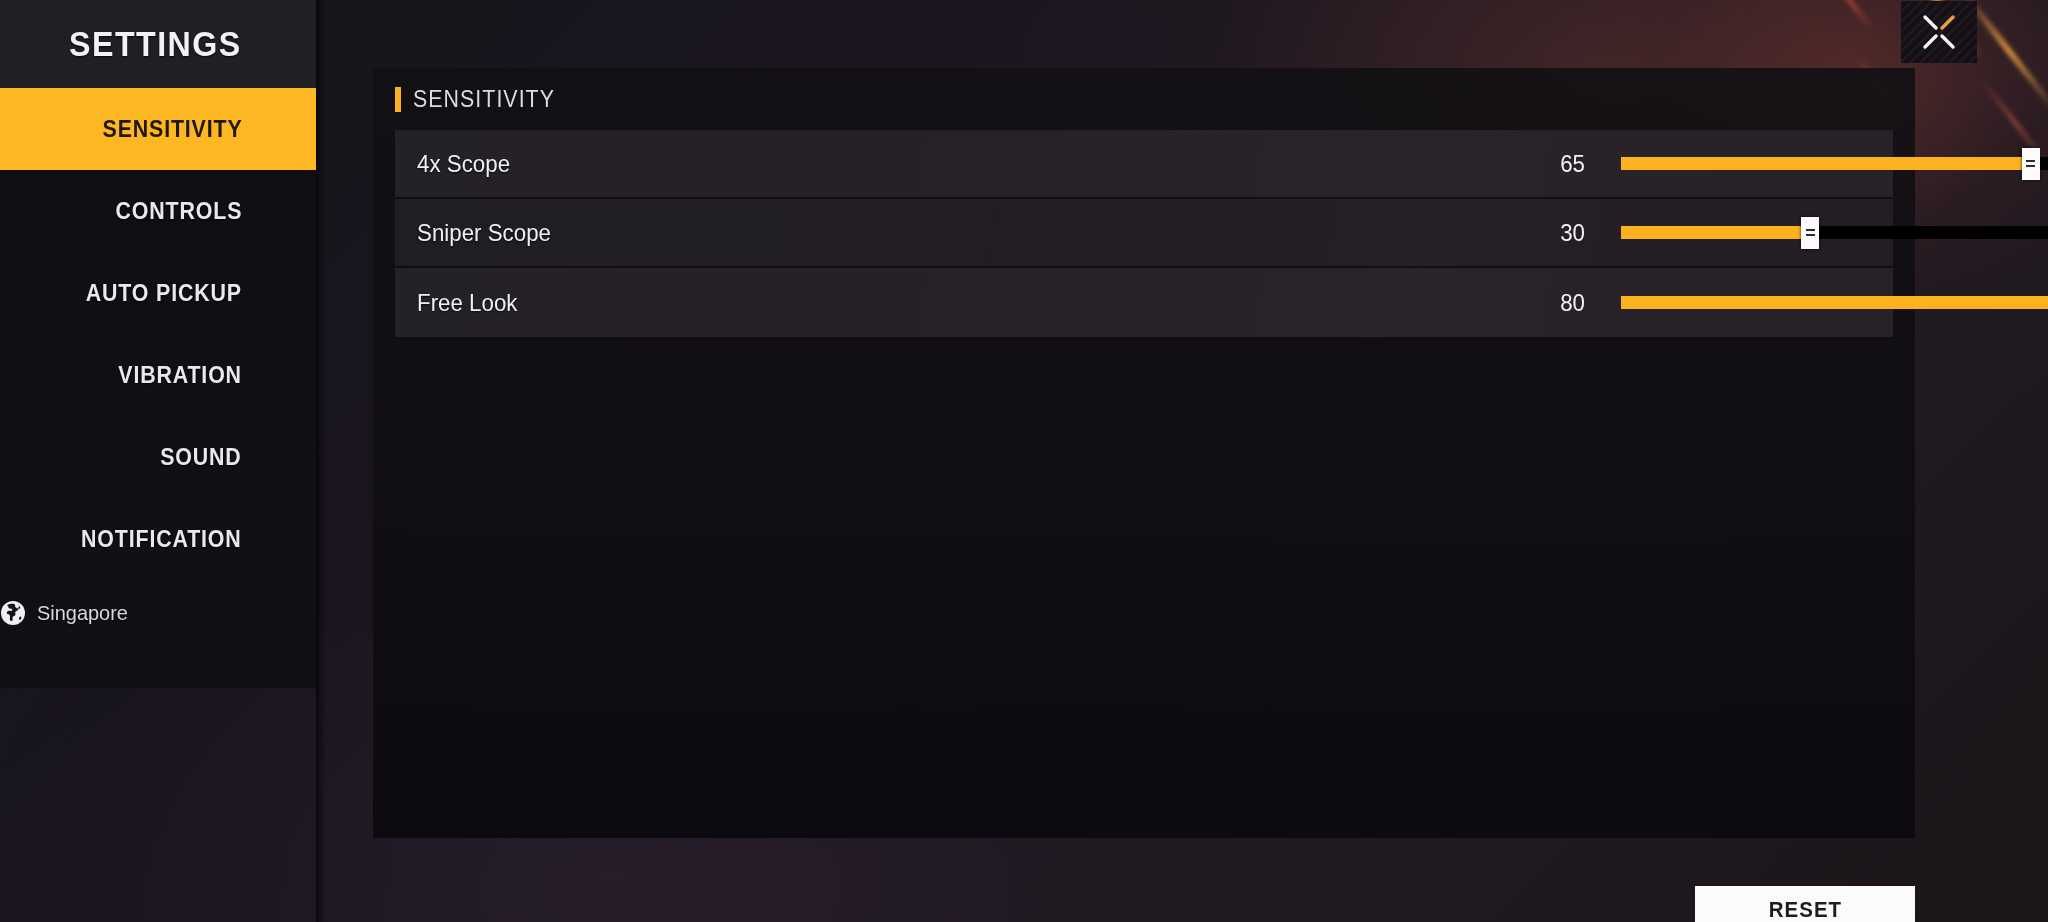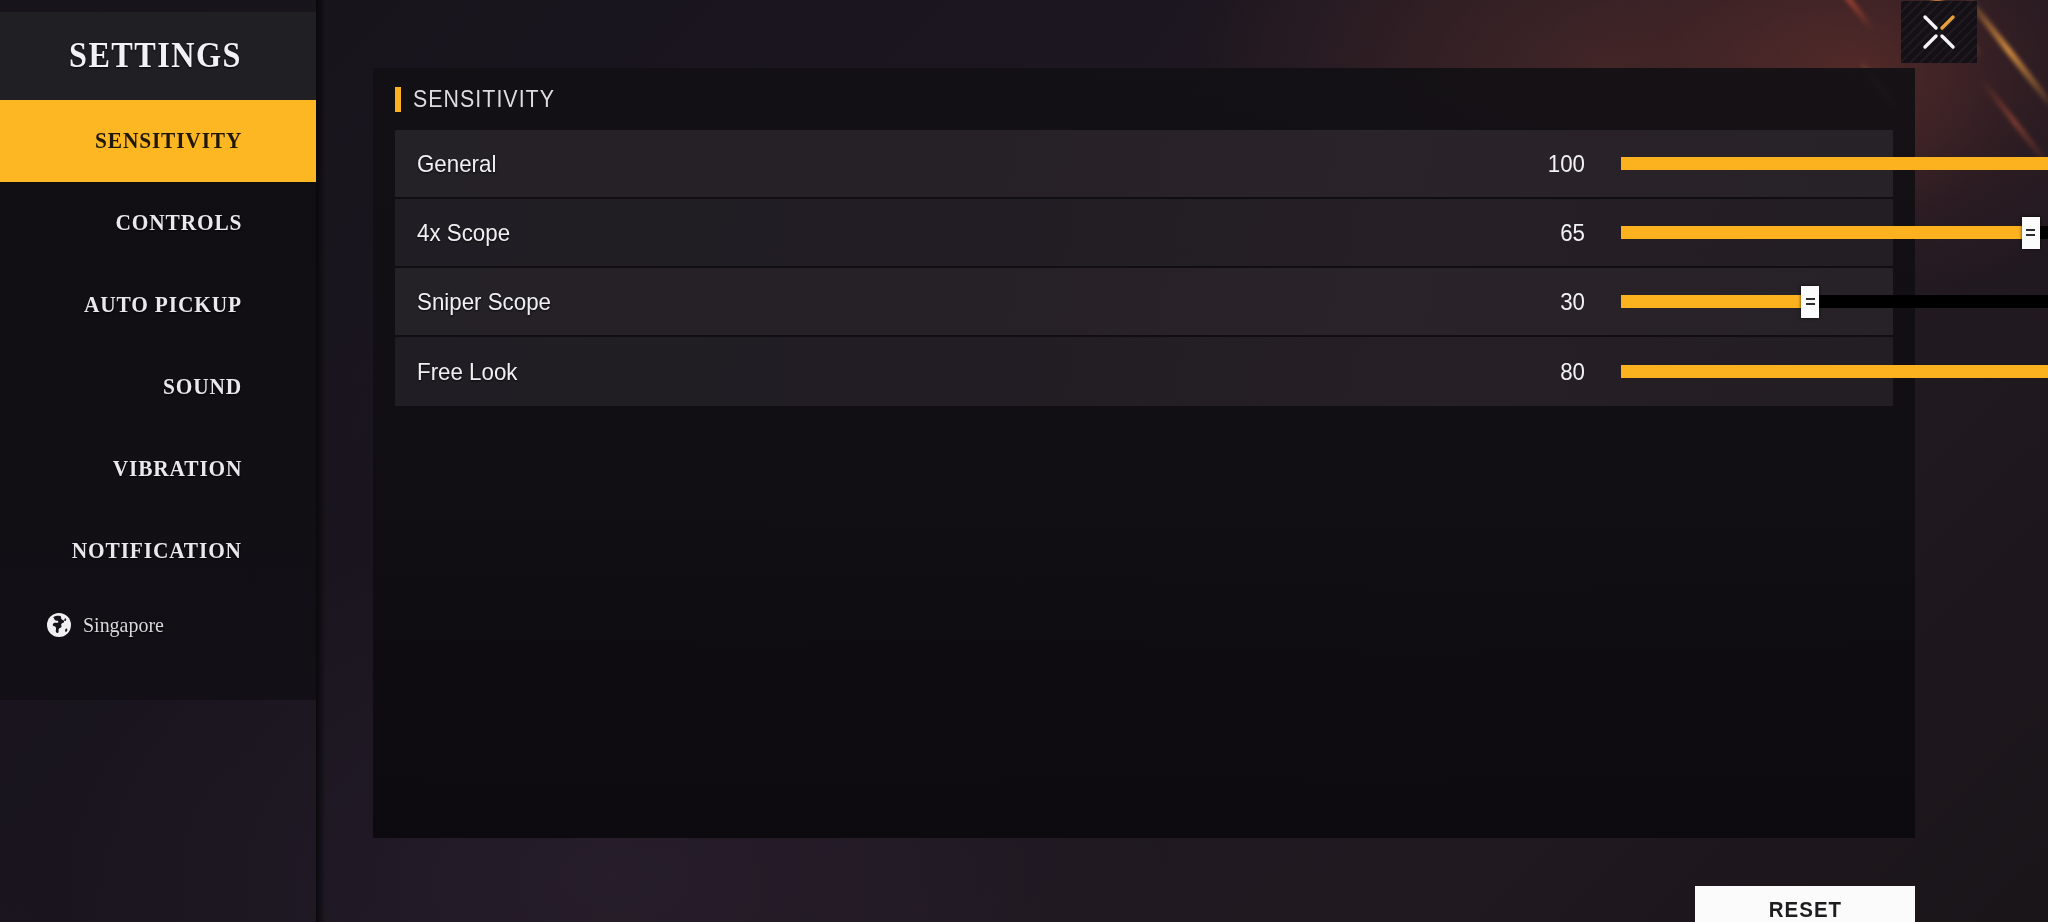--- a/index.html
+++ b/index.html
@@ -42,24 +42,23 @@
   .streak-e { top: 120px; left: 1960px; width: 110px; height: 5px; transform: rotate(52deg);
               background: linear-gradient(90deg, rgba(180,60,50,0) 0%, rgba(214,92,62,0.5) 50%, rgba(255,160,100,0) 100%); }
   .glow-tr {
     position: absolute; top: -160px; right: -120px; width: 620px; height: 460px;
     background: radial-gradient(ellipse at center, rgba(140,60,48,0.38) 0%, rgba(90,40,40,0.15) 45%, rgba(0,0,0,0) 72%);
     pointer-events: none;
   }
 
   
   #sidebar {
-    position: absolute; left: 0; top: 12px; width: 316px; height: 688px;
+    position: absolute; left: 0; top: 0; width: 316px; height: 688px;
     background: linear-gradient(180deg, #0f0d12 0%, #110e14 40%, #130f16 100%);
     z-index: 4;
-    font-family: Liberation Serif, serif;
   }
   #sidebar-edge {
     position: absolute; left: 316px; top: 0; width: 10px; height: 922px;
     background: linear-gradient(90deg, rgba(0,0,0,0.65) 0%, rgba(0,0,0,0.0) 100%);
     z-index: 4; pointer-events: none;
   }
   #settings-header {
     position: absolute; left: 0; top: 0; width: 316px; height: 88px;
     background: #201f23;
     display: flex; align-items: center; justify-content: flex-end;
@@ -96,21 +95,21 @@
   }
   .nav-item.active { background: #fcb722; }
   .nav-item.active .nav-label {
     color: #201806;
     text-shadow: none;
     font-weight: 700;
   }
 
   #region-footer {
     position: absolute; left: 0; bottom: 62px; width: 316px;
-    display: flex; align-items: center; justify-content: center;
+    display: flex; align-items: center; justify-content: flex-start;
     padding-right: 102px;
     cursor: pointer;
     margin-top: 23px;
   }
   #globe-icon {
     width: 26px; height: 26px; margin-right: 11px; flex: 0 0 auto;
     display: block;
   }
   #region-label {
     color: #d9d9dd; font-size: 21px; font-weight: 400;
@@ -244,24 +243,24 @@
         <div class="nav-item active">
           <div class="nav-label">SENSITIVITY</div>
         </div>
         <div class="nav-item">
           <div class="nav-label">CONTROLS</div>
         </div>
         <div class="nav-item">
           <div class="nav-label">AUTO PICKUP</div>
         </div>
         <div class="nav-item">
+          <div class="nav-label">VIBRATION</div>
+        </div>
+        <div class="nav-item">
           <div class="nav-label">SOUND</div>
-        </div>
-        <div class="nav-item">
-          <div class="nav-label">VIBRATION</div>
         </div>
         <div class="nav-item">
           <div class="nav-label">NOTIFICATION</div>
         </div>
       </div>
 
     <div id="region-footer">
       <svg id="globe-icon" viewBox="0 0 26 26">
         <circle cx="13" cy="13" r="12" fill="#f0f0f2"></circle>
         <path d="M7.2 5.2 C8.6 6.4 8.2 8.1 9.6 8.6 C10.8 9.0 11.6 8.2 12.2 9.3 C12.8 10.4 11.4 11.2 10.2 10.8 C9.0 10.4 7.6 10.9 7.0 12.0 C6.4 13.2 7.2 14.4 8.4 14.2 C9.4 14.0 9.8 15.2 10.0 16.3 C10.2 17.6 9.4 18.6 10.0 19.9 C10.5 21.0 11.9 21.3 12.4 20.4 C13.0 19.3 12.2 18.1 12.8 17.0 C13.4 15.9 14.9 16.2 15.4 15.1 C15.9 14.0 14.8 13.1 15.3 12.0 C15.8 11.0 17.2 11.2 17.9 10.3 C18.6 9.3 17.9 8.1 16.8 7.9 C15.6 7.7 14.9 6.6 15.1 5.5 C15.2 4.6 14.4 3.9 13.3 3.8 C11.3 3.6 9.0 4.0 7.2 5.2 Z" fill="#16131a"></path>
@@ -275,28 +274,20 @@
   <div id="sidebar-edge"></div>
 
   <div id="content-panel">
 
     <div id="section-header">
       <div id="section-accent"></div>
       <div id="section-title">SENSITIVITY</div>
     </div>
 
     <div id="rows">
-        <div class="setting-row">
-          <div class="row-label">General</div>
-          <div class="row-value">100</div>
-          <div class="slider">
-            <div class="slider-track"></div>
-            <div class="slider-fill" style="width: 100%;"></div>
-          </div>
-        </div>
         <div class="setting-row">
           <div class="row-label">4x Scope</div>
           <div class="row-value">65</div>
           <div class="slider">
             <div class="slider-track"></div>
             <div class="slider-fill" style="width: 65%;"></div>
             <div class="slider-thumb" style="left: 65%;">
               <div class="grip"></div>
               <div class="grip"></div>
             </div>

